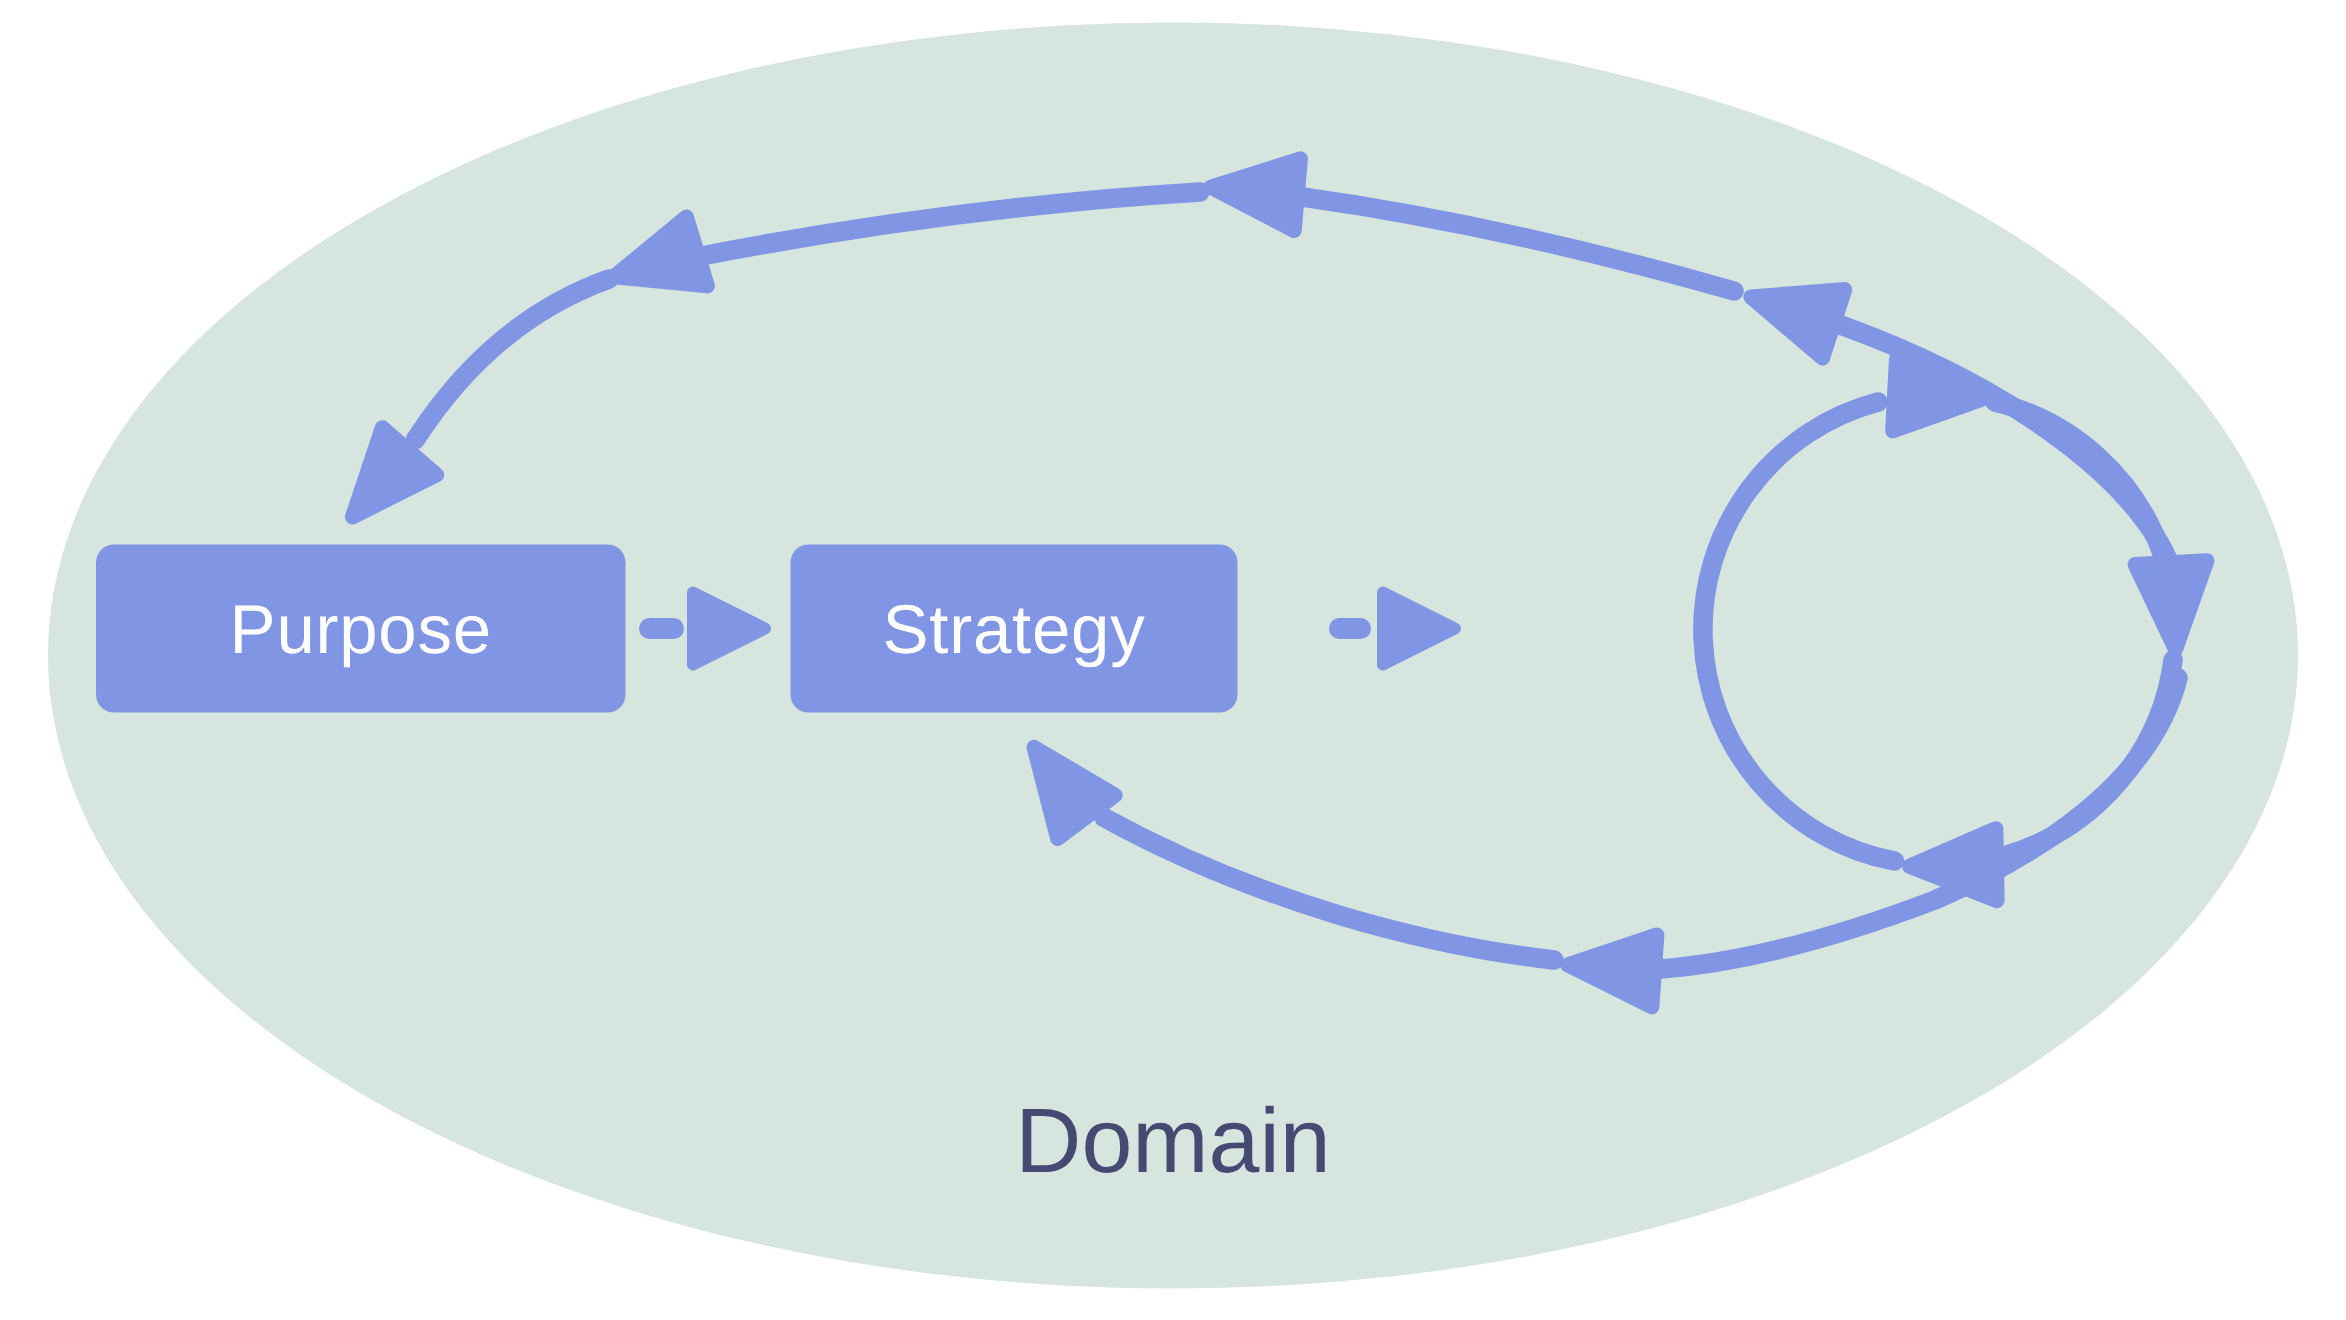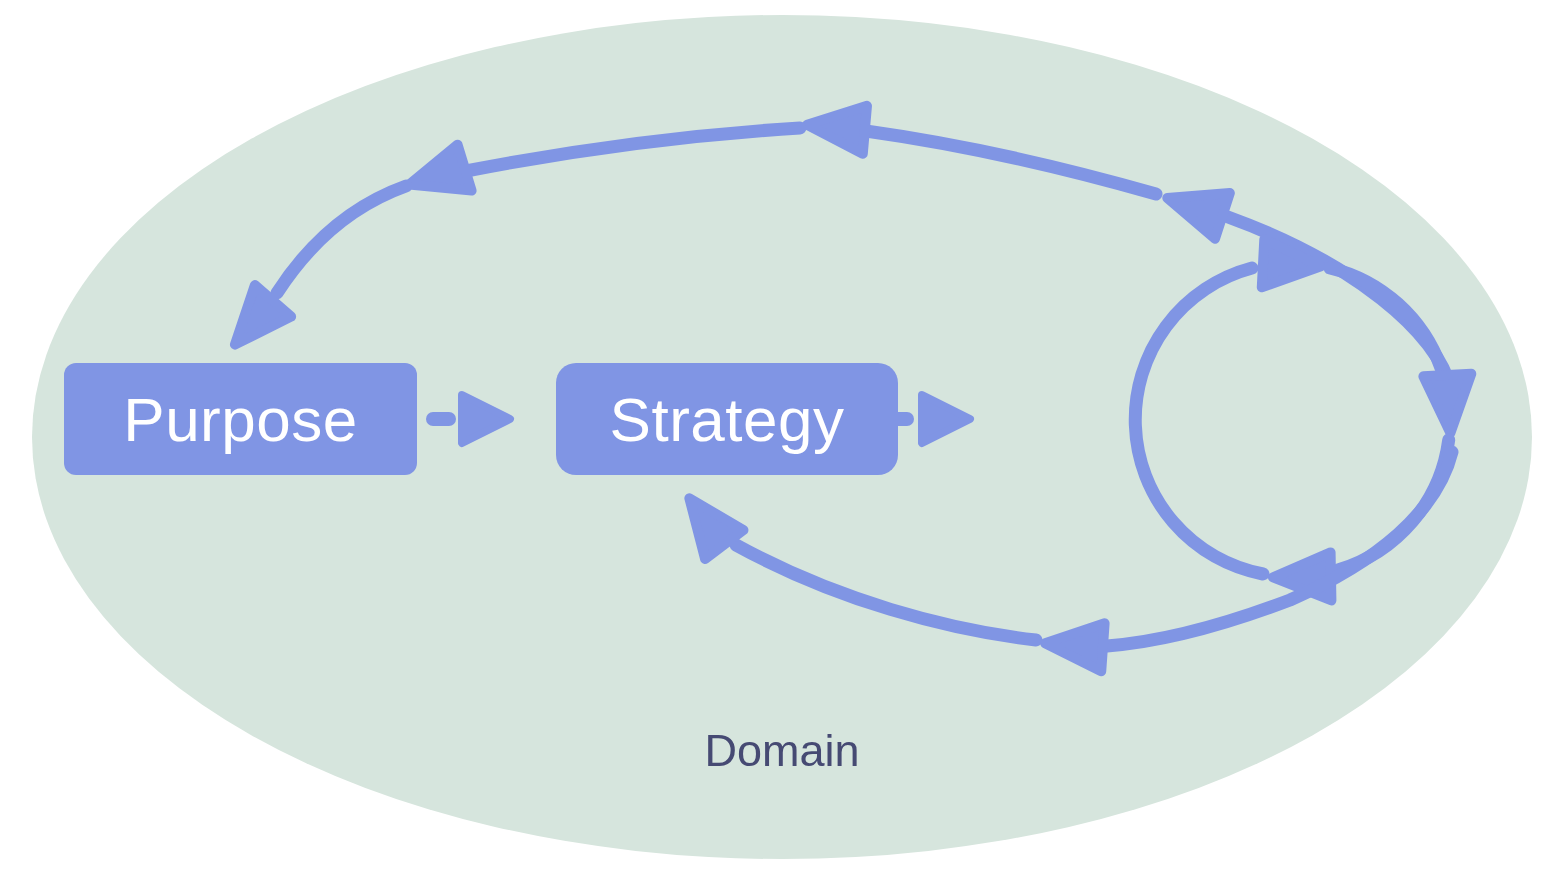--- a/index.html
+++ b/index.html
@@ -23,31 +23,31 @@
   .ah{fill:var(--arrow);stroke:var(--arrow);stroke-width:10;stroke-linejoin:round;}
   .ah-sm{fill:var(--arrow);stroke:var(--arrow);stroke-width:8;stroke-linejoin:round;}
   .dash{fill:var(--arrow);}
   .node{
     position:absolute;
     top:363px;height:112px;
     background:var(--node-fill);
     color:var(--node-text);
     border-radius:12px;
     display:flex;align-items:center;justify-content:center;
-    font-size:62px;
+    font-size:46px;
     letter-spacing:0.5px;
   }
   .node-purpose{left:64px;width:353px;}
-  .node-strategy{left:556px;width:342px;border-radius:20px;}
+  .node-strategy{left:527px;width:298px;}
   .node-experiments{left:990px;width:350px;}
   .domain-label{
     position:absolute;left:0;top:725px;width:100%;
     text-align:center;
     color:var(--domain-label);
-    font-size:45px;
+    font-size:61px;
   }
 </style>
 </head>
 <body>
 
 <div class="canvas">
 
   <svg viewBox="0 0 1564 880" width="1564" height="880">
 
     <defs>

